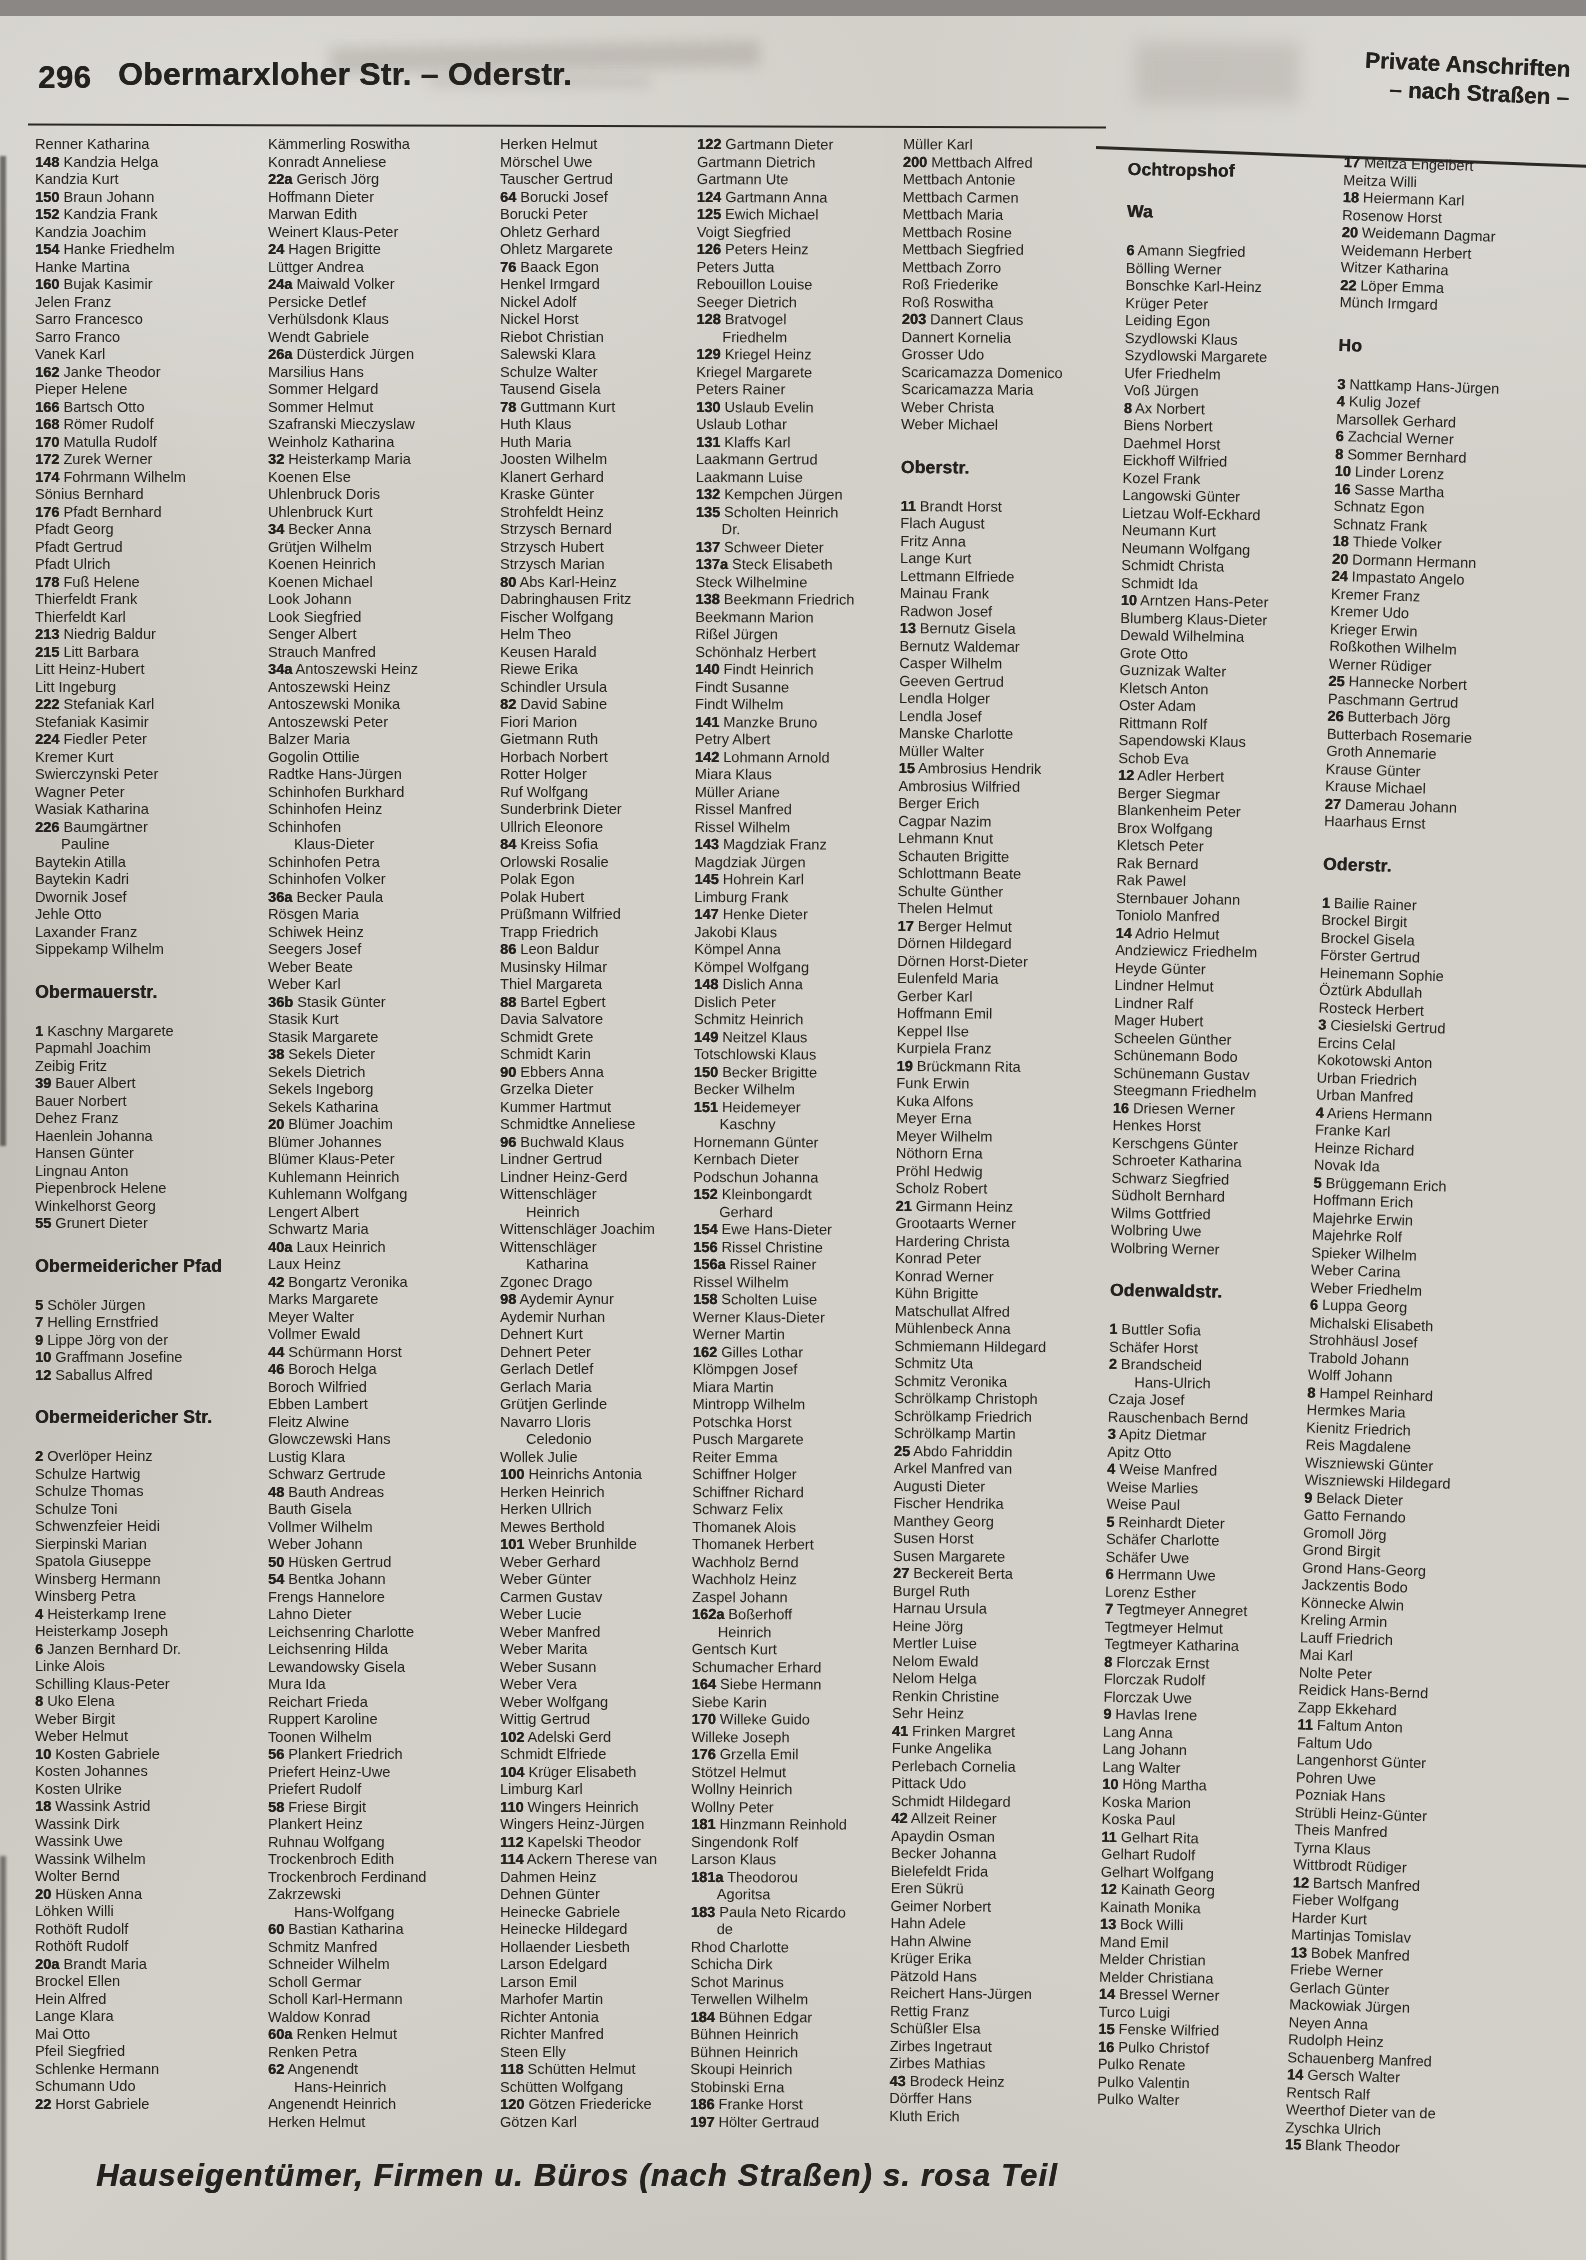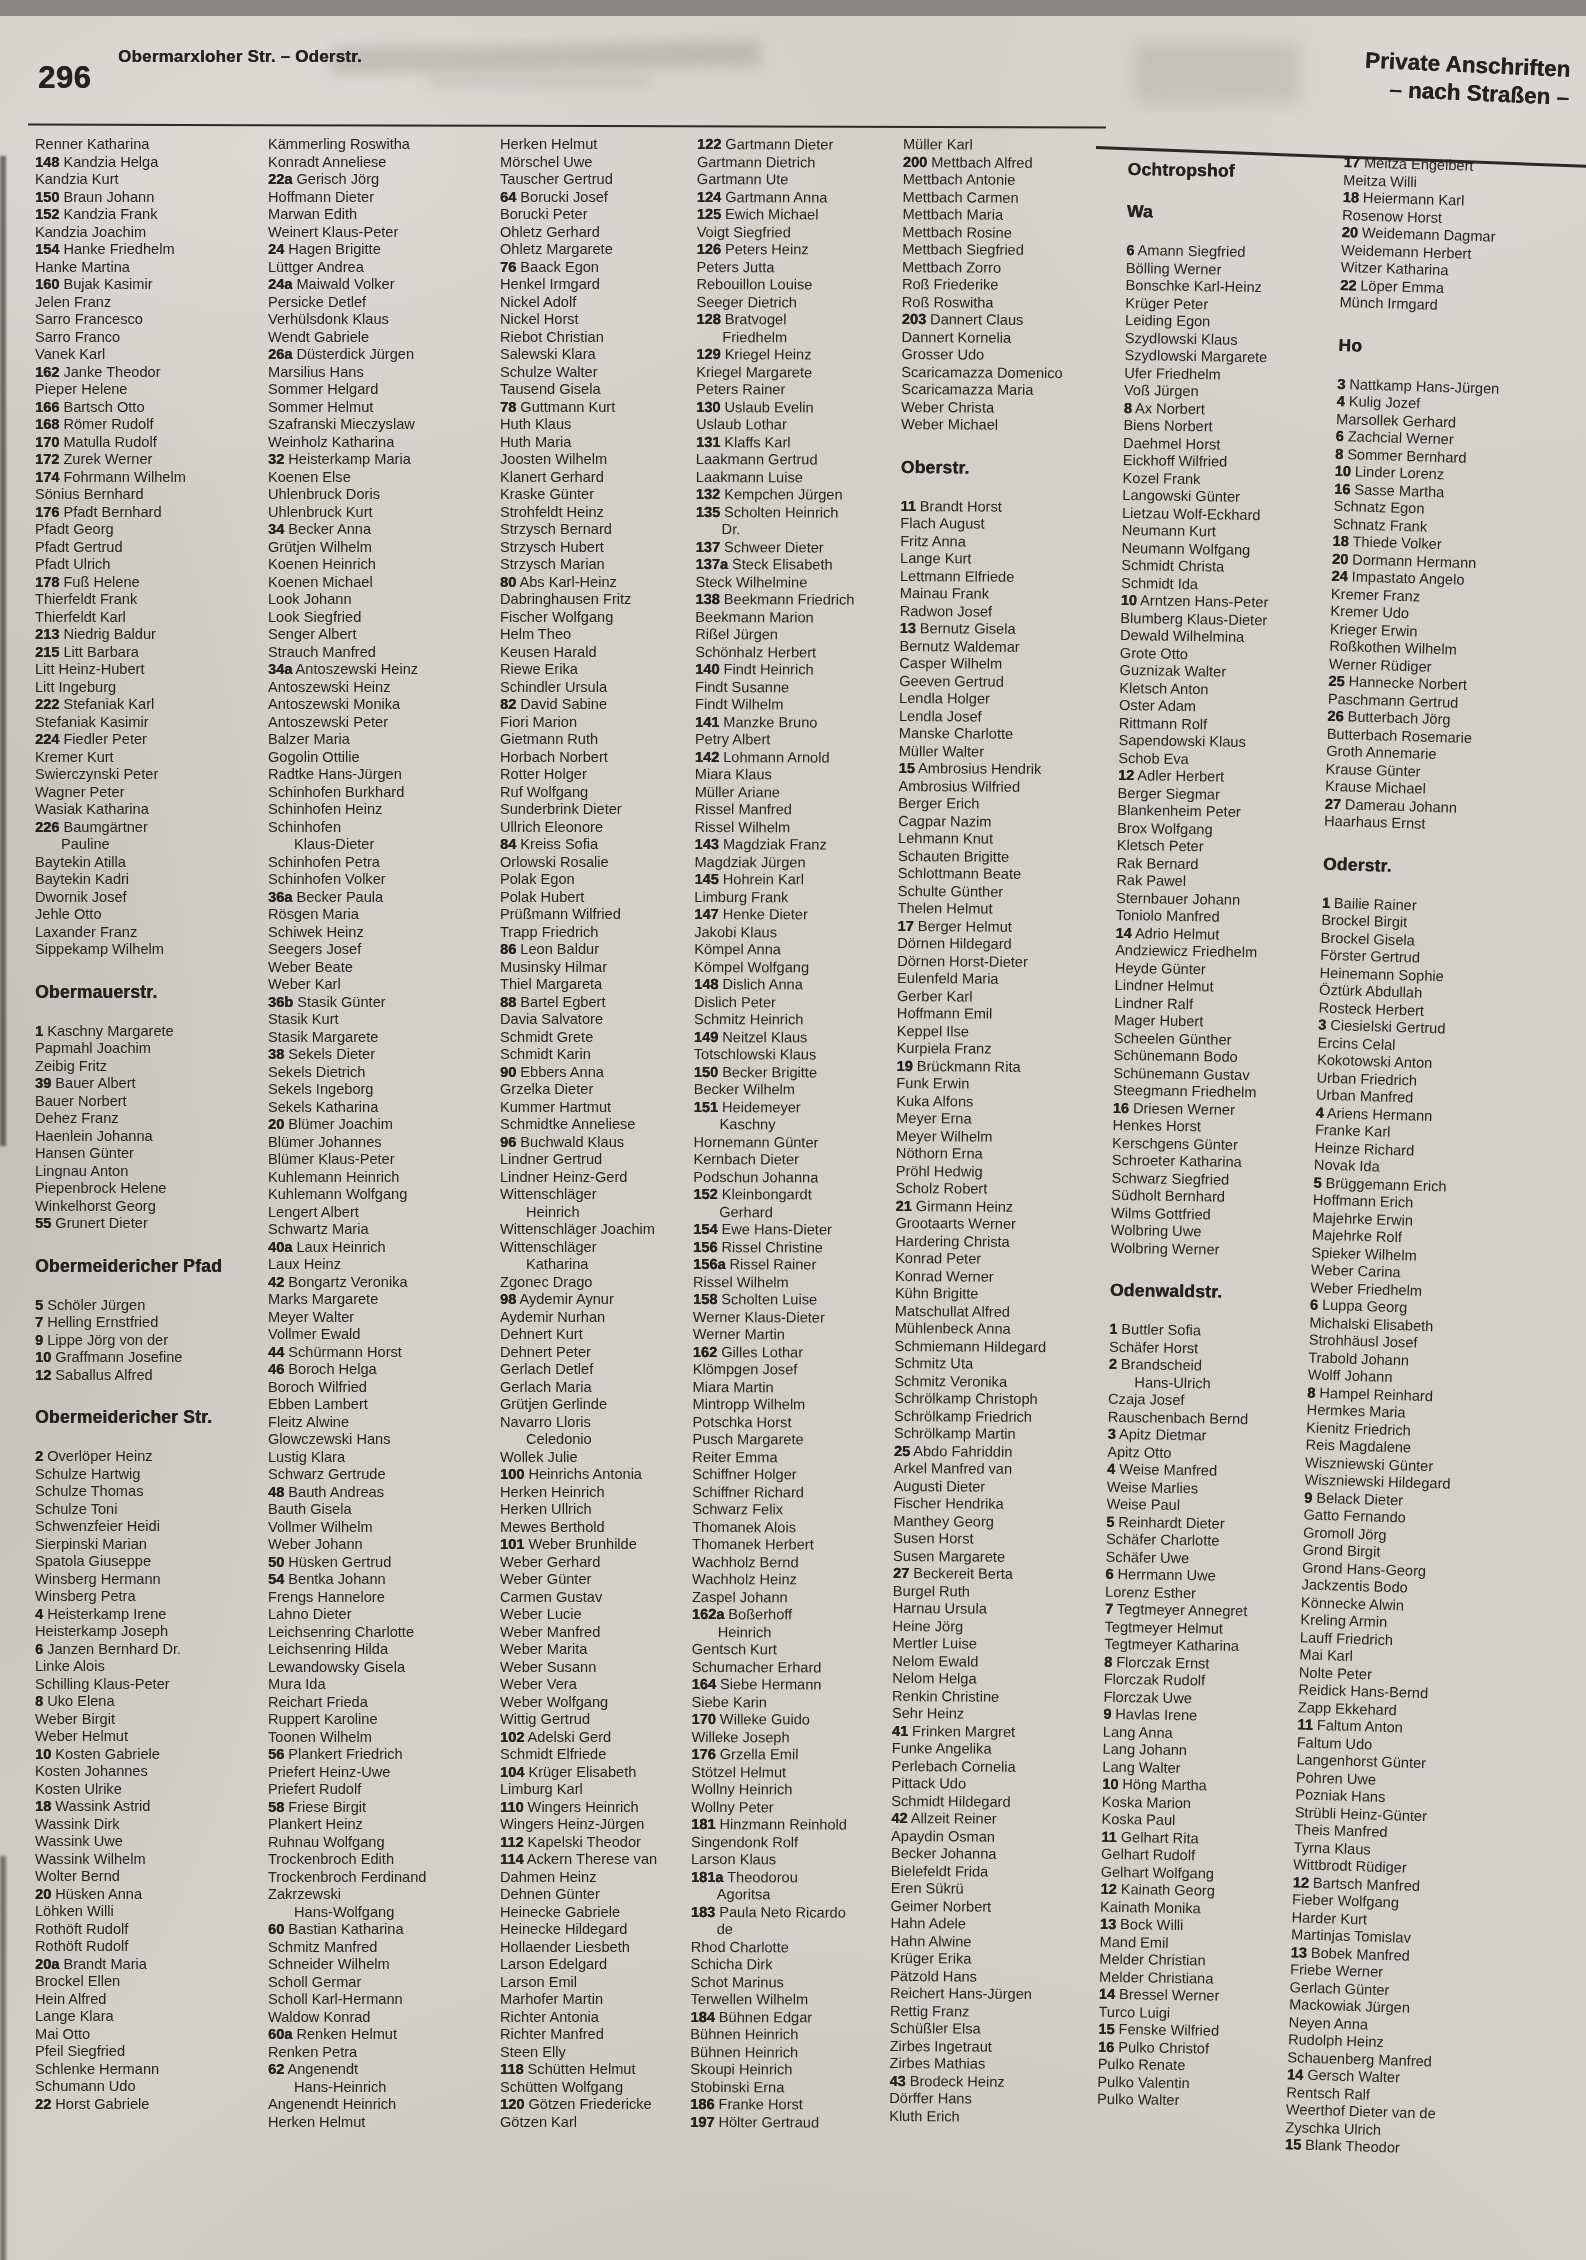--- a/index.html
+++ b/index.html
@@ -14,21 +14,21 @@
   
   .ghost{position:absolute;pointer-events:none;}
   .g1{left:330px;top:28px;width:430px;height:26px;background:rgba(128,123,115,.28);filter:blur(7px);transform:rotate(-1deg);}
   .g2{left:1135px;top:26px;width:165px;height:62px;background:rgba(130,125,117,.22);filter:blur(9px);}
   .g3{left:430px;top:60px;width:220px;height:12px;background:rgba(128,123,115,.18);filter:blur(6px);}
   .gutter1{left:0;top:140px;width:6px;height:990px;background:#1c1a17;opacity:.55;filter:blur(1.2px);}
   .gutter2{left:0;top:1840px;width:6px;height:420px;background:#1c1a17;opacity:.5;filter:blur(1.5px);}
   
   .pagenum{position:absolute;left:38px;top:44px;font-size:31px;font-weight:700;letter-spacing:.5px;
     text-shadow:.4px 0 0 currentColor;}
-  .title{position:absolute;left:118px;top:31px;font-size:17px;font-weight:700;letter-spacing:.2px;
+  .title{position:absolute;left:118px;top:40px;font-size:32px;font-weight:700;letter-spacing:.2px;
     text-shadow:.3px 0 0 currentColor;}
   .right-head{position:absolute;left:1235px;top:40px;width:336px;text-align:right;font-weight:700;
     font-size:22.5px;line-height:28px;transform:rotate(2.6deg);transform-origin:right top;
     text-shadow:.3px 0 0 currentColor;}
   .rule-left{position:absolute;left:28px;top:109px;width:1078px;height:2px;background:#2b2925;transform:rotate(.15deg);}
   .rule-right{position:absolute;left:1096px;top:130px;width:494px;height:3px;background:#2b2925;transform:rotate(2.2deg);transform-origin:left center;}
   
   .col{position:absolute;top:120px;width:228px;font-size:14.6px;line-height:17.5px;white-space:nowrap;}
   .col:nth-child(1){left:35px;}
   .col:nth-child(2){left:268px;}
@@ -848,13 +848,14 @@
         <div class="row">Rudolph Heinz</div>
         <div class="row">Schauenberg Manfred</div>
         <div class="row"><span class="num">14</span> Gersch Walter</div>
         <div class="row">Rentsch Ralf</div>
         <div class="row">Weerthof Dieter van de</div>
         <div class="row">Zyschka Ulrich</div>
         <div class="row"><span class="num">15</span> Blank Theodor</div>
       </div>
     </div>
 
+  <div class="footer">Hauseigentümer, Firmen u. Büros (nach Straßen) s. rosa Teil</div>
 </div>
 
 </body></html>

